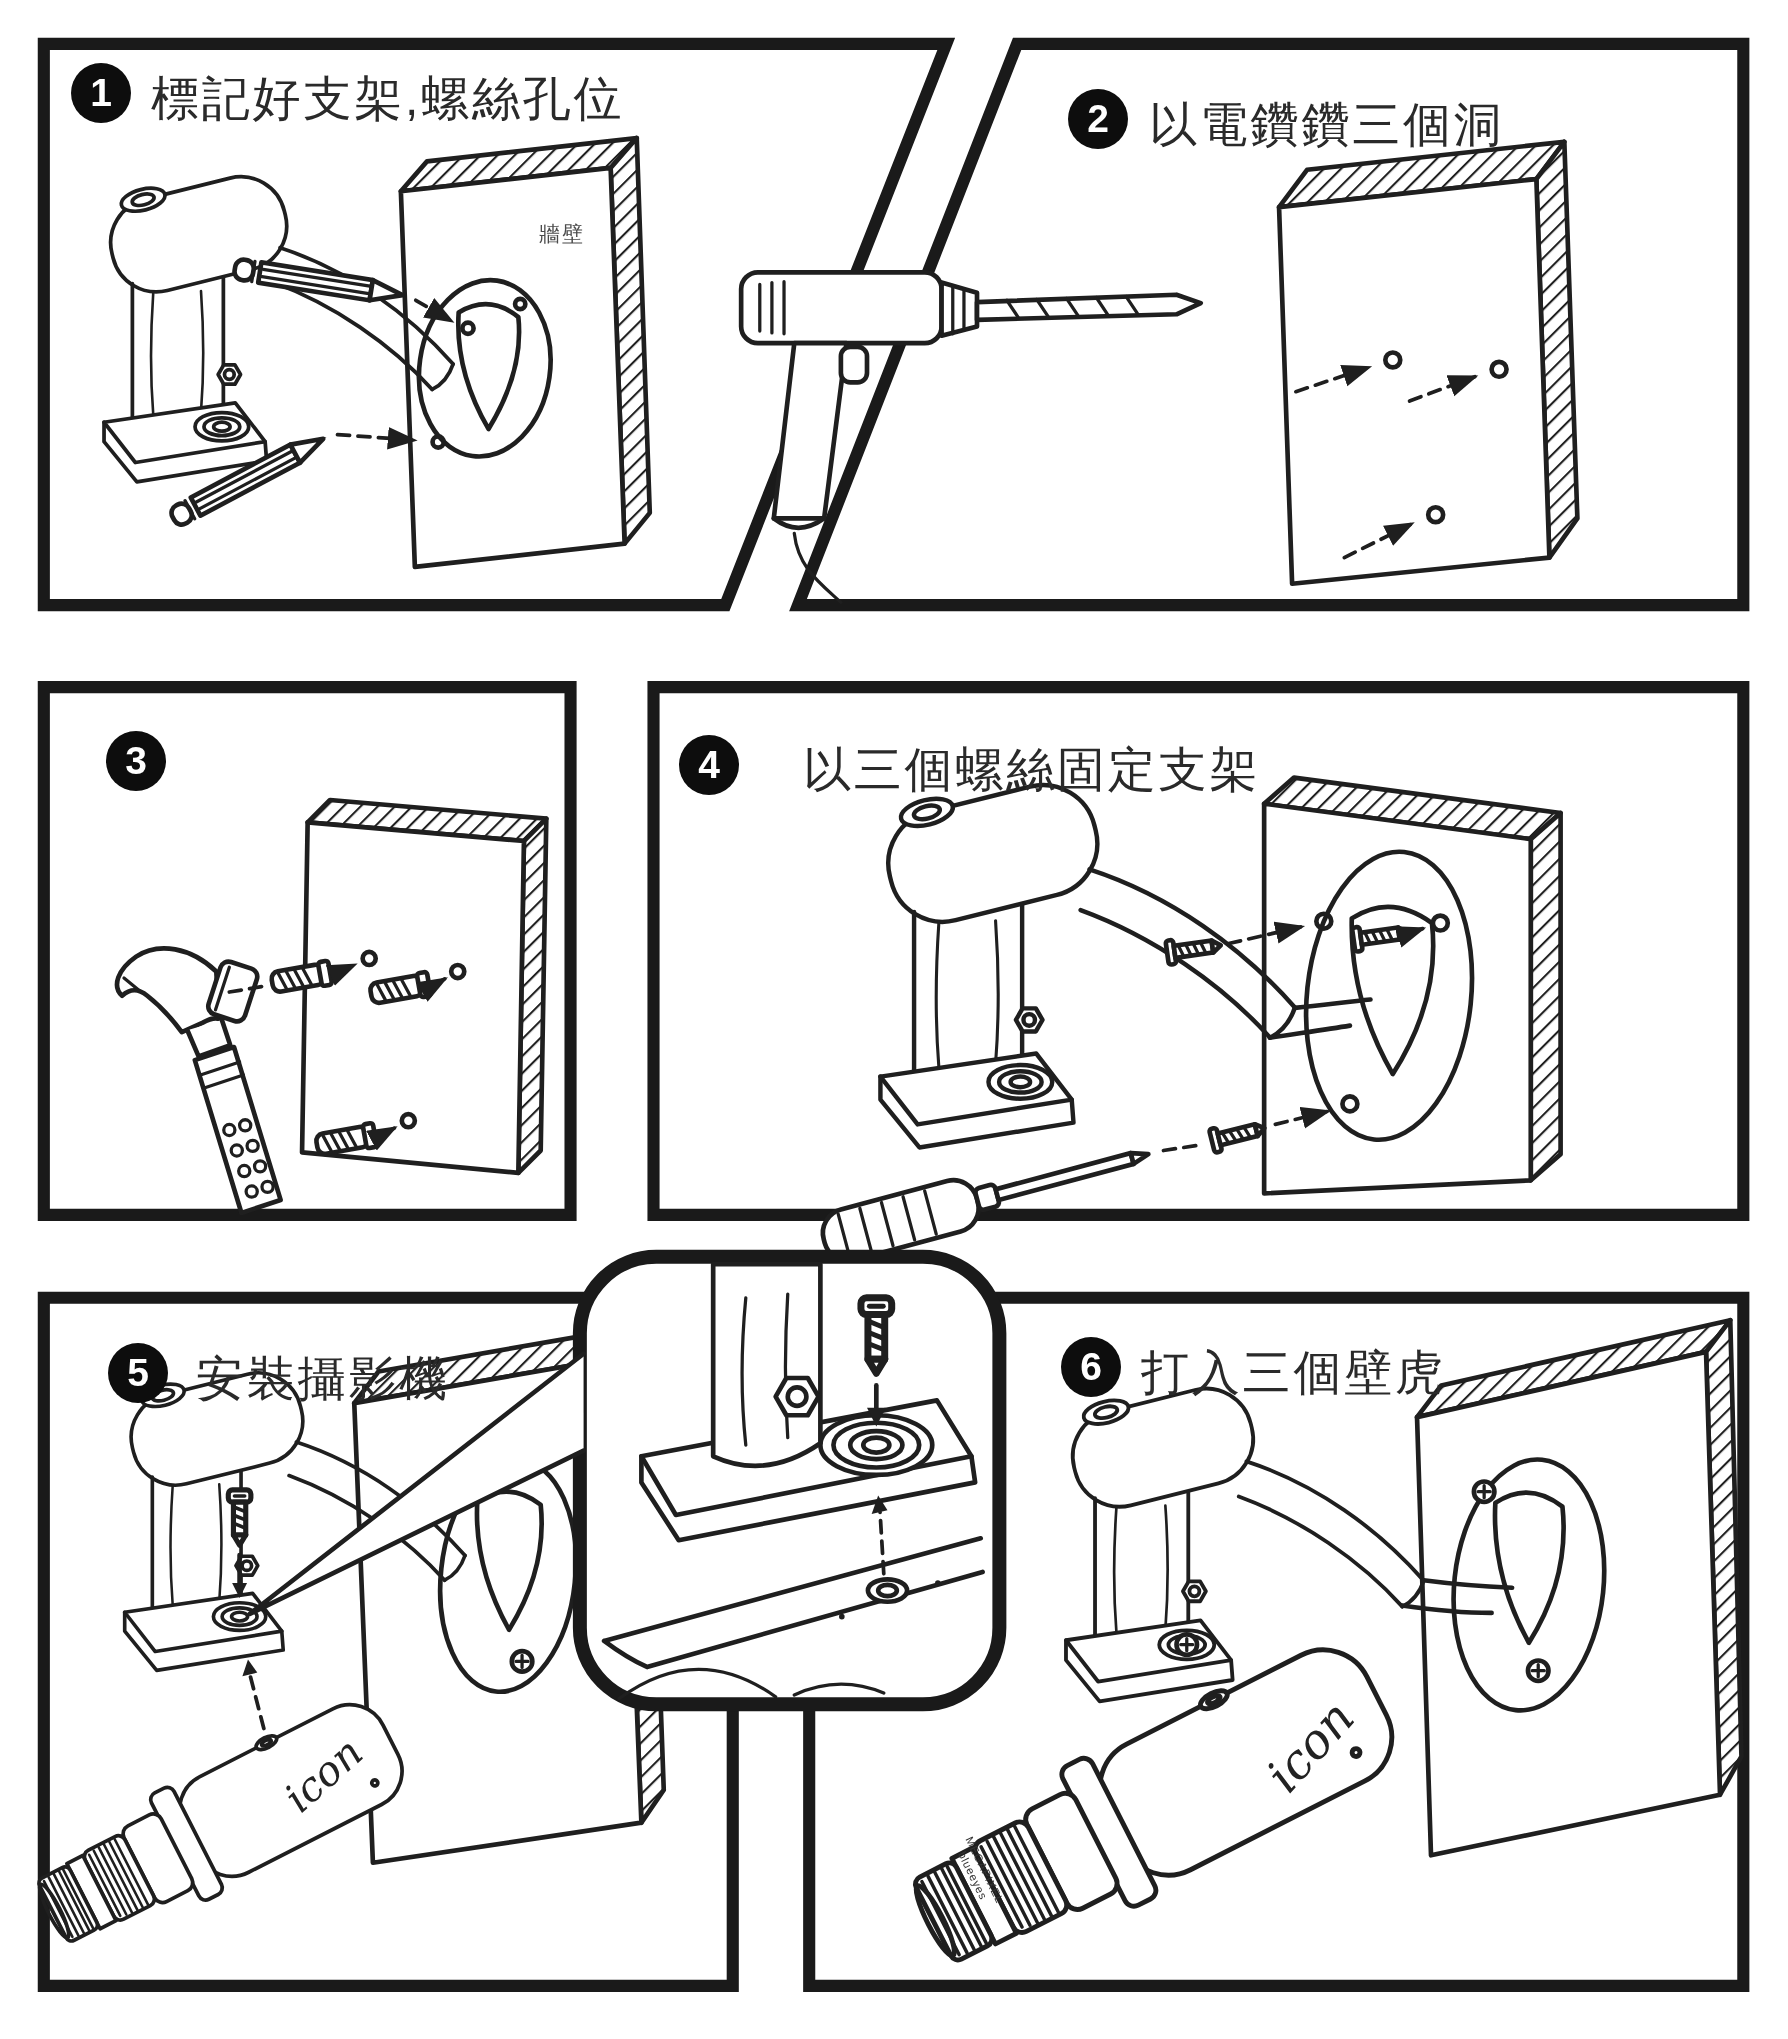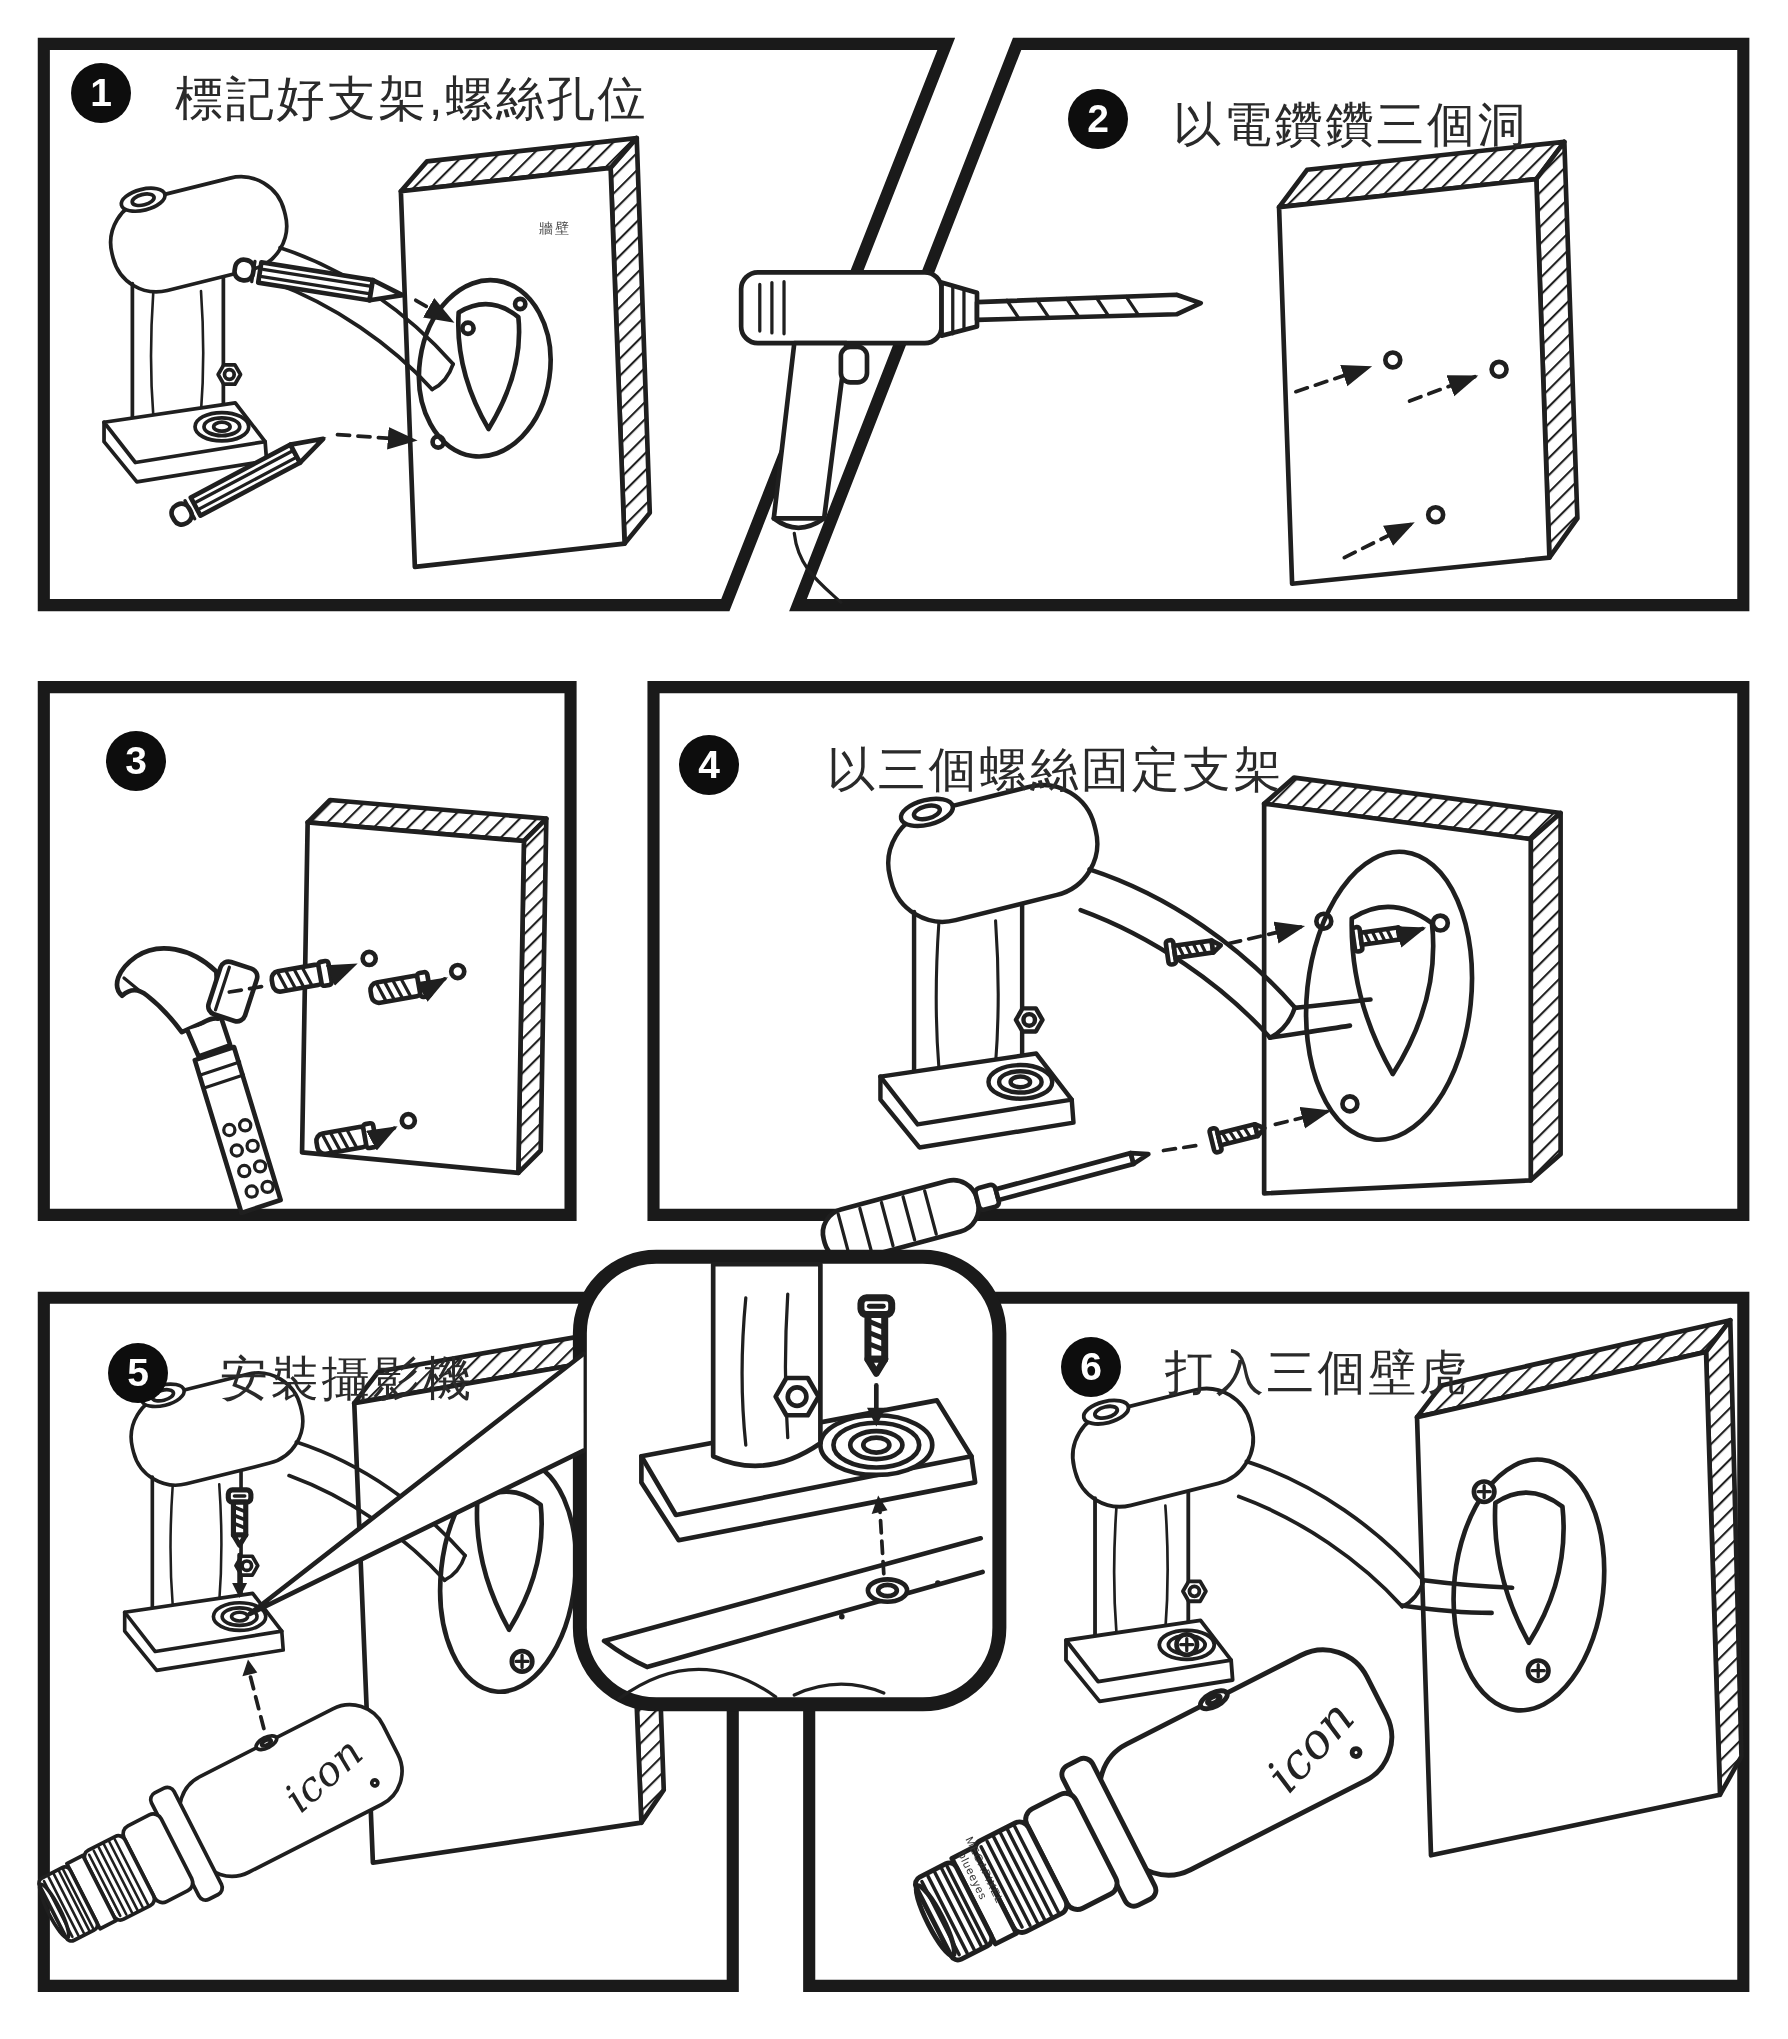--- a/index.html
+++ b/index.html
@@ -2,22 +2,22 @@
 <html style="font-size:15px"><head>
 <meta charset="utf-8">
 <style>
   html,body{margin:0;padding:0;background:#fff;}
   #sheet{position:relative;width:1789px;height:2040px;background:#ffffff;overflow:hidden;
          font-family:"Liberation Sans", sans-serif;}
   #art{position:absolute;left:0;top:0;}
   .badge{position:absolute;width:60px;height:60px;border-radius:50%;background:#0d0d0d;
          color:#fff;font-weight:bold;font-size:39px;line-height:60px;text-align:center;}
   .title{position:absolute;font-size:48px;font-weight:500;color:#2a2a2a;letter-spacing:2.8px;
-         white-space:nowrap;margin-left:24px;}
-  .wall-label{position:absolute;left:539px;top:220px;font-size:14px;color:#4a4a4a;letter-spacing:1.9px;}
+         white-space:nowrap;}
+  .wall-label{position:absolute;left:539px;top:220px;font-size:21px;color:#4a4a4a;letter-spacing:1.9px;}
   .logo{position:absolute;font-family:"DejaVu Serif", serif;font-style:italic;color:#222;}
   .logo-5{left:280px;top:1751px;font-size:41px;transform:rotate(-42deg);}
   .logo-6{left:1259px;top:1718px;font-size:48px;transform:rotate(-48deg);}
   .lens-label{position:absolute;left:942px;top:1860px;font-size:11.2px;line-height:13px;
          letter-spacing:0.9px;color:#333;transform:rotate(64deg);text-align:center;}
   
   .frame{fill:#ffffff;stroke:#1a1a1a;stroke-width:13;stroke-linejoin:miter;}
   .bubble{fill:#ffffff;stroke:#1a1a1a;stroke-width:15;stroke-linejoin:round;}
   .fw{fill:#ffffff;stroke:#1f1f1f;stroke-width:5;stroke-linecap:round;stroke-linejoin:round;}
   .ln{fill:none;stroke:#1f1f1f;stroke-width:5;stroke-linecap:round;stroke-linejoin:round;}

